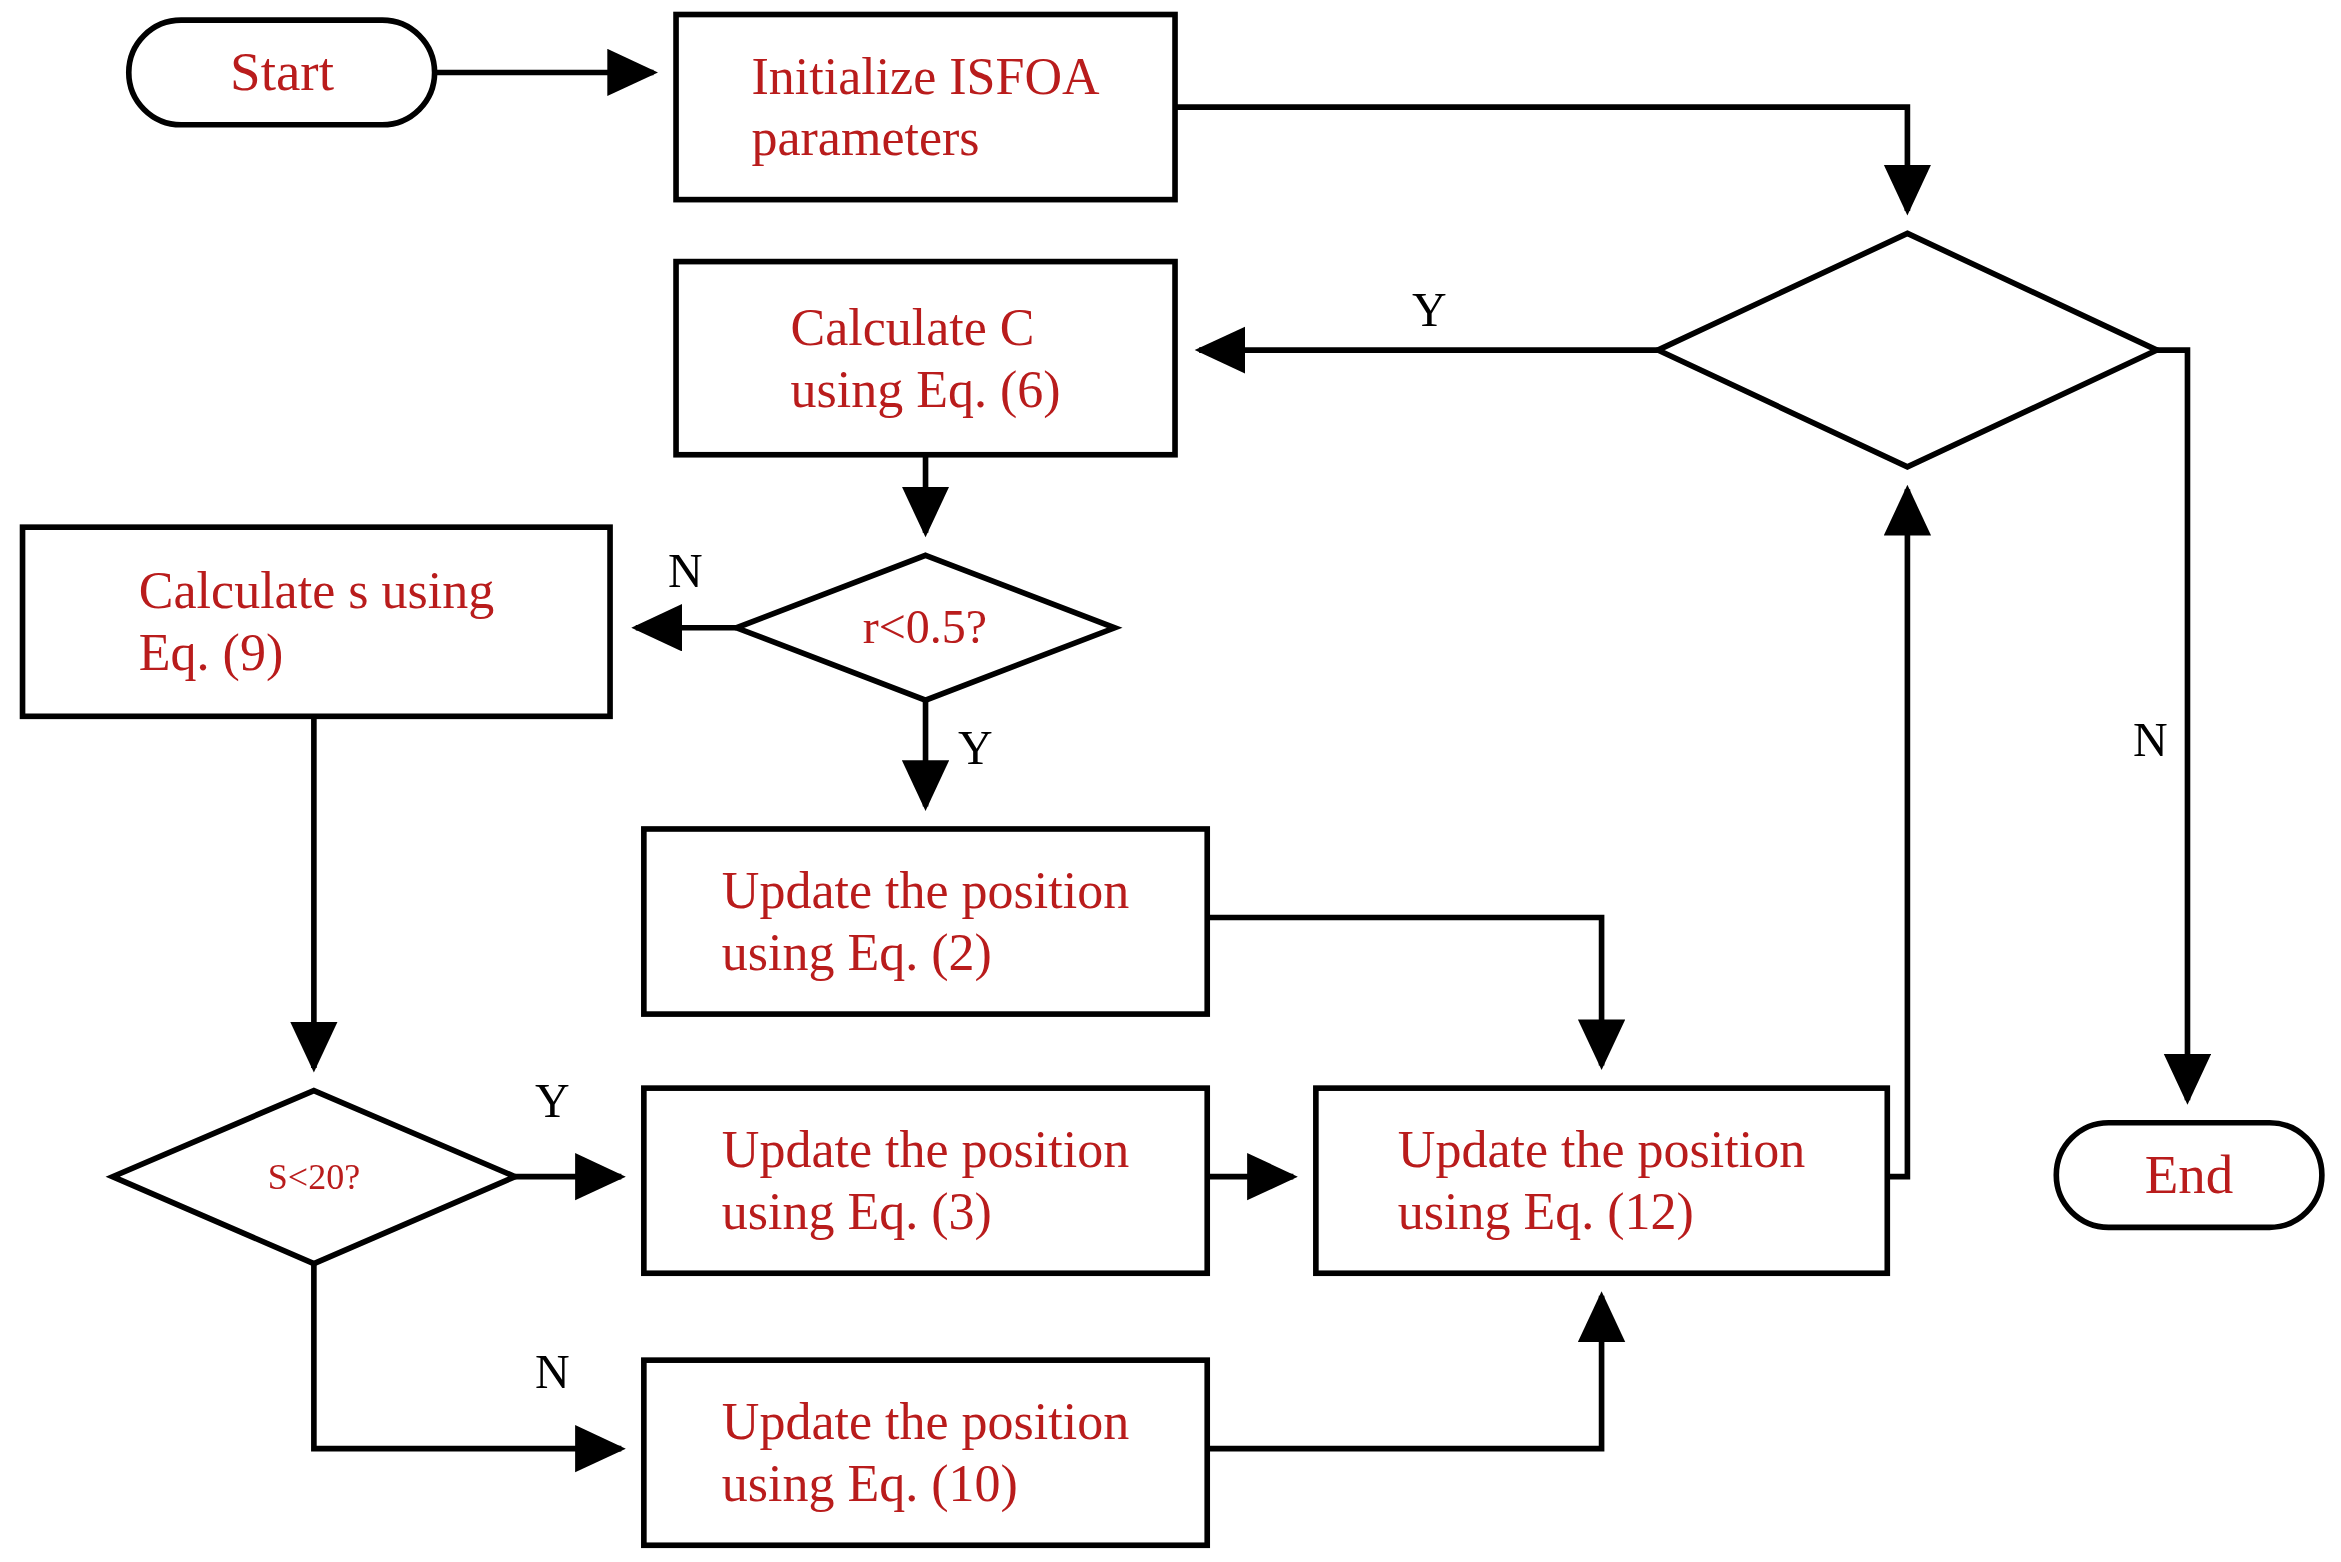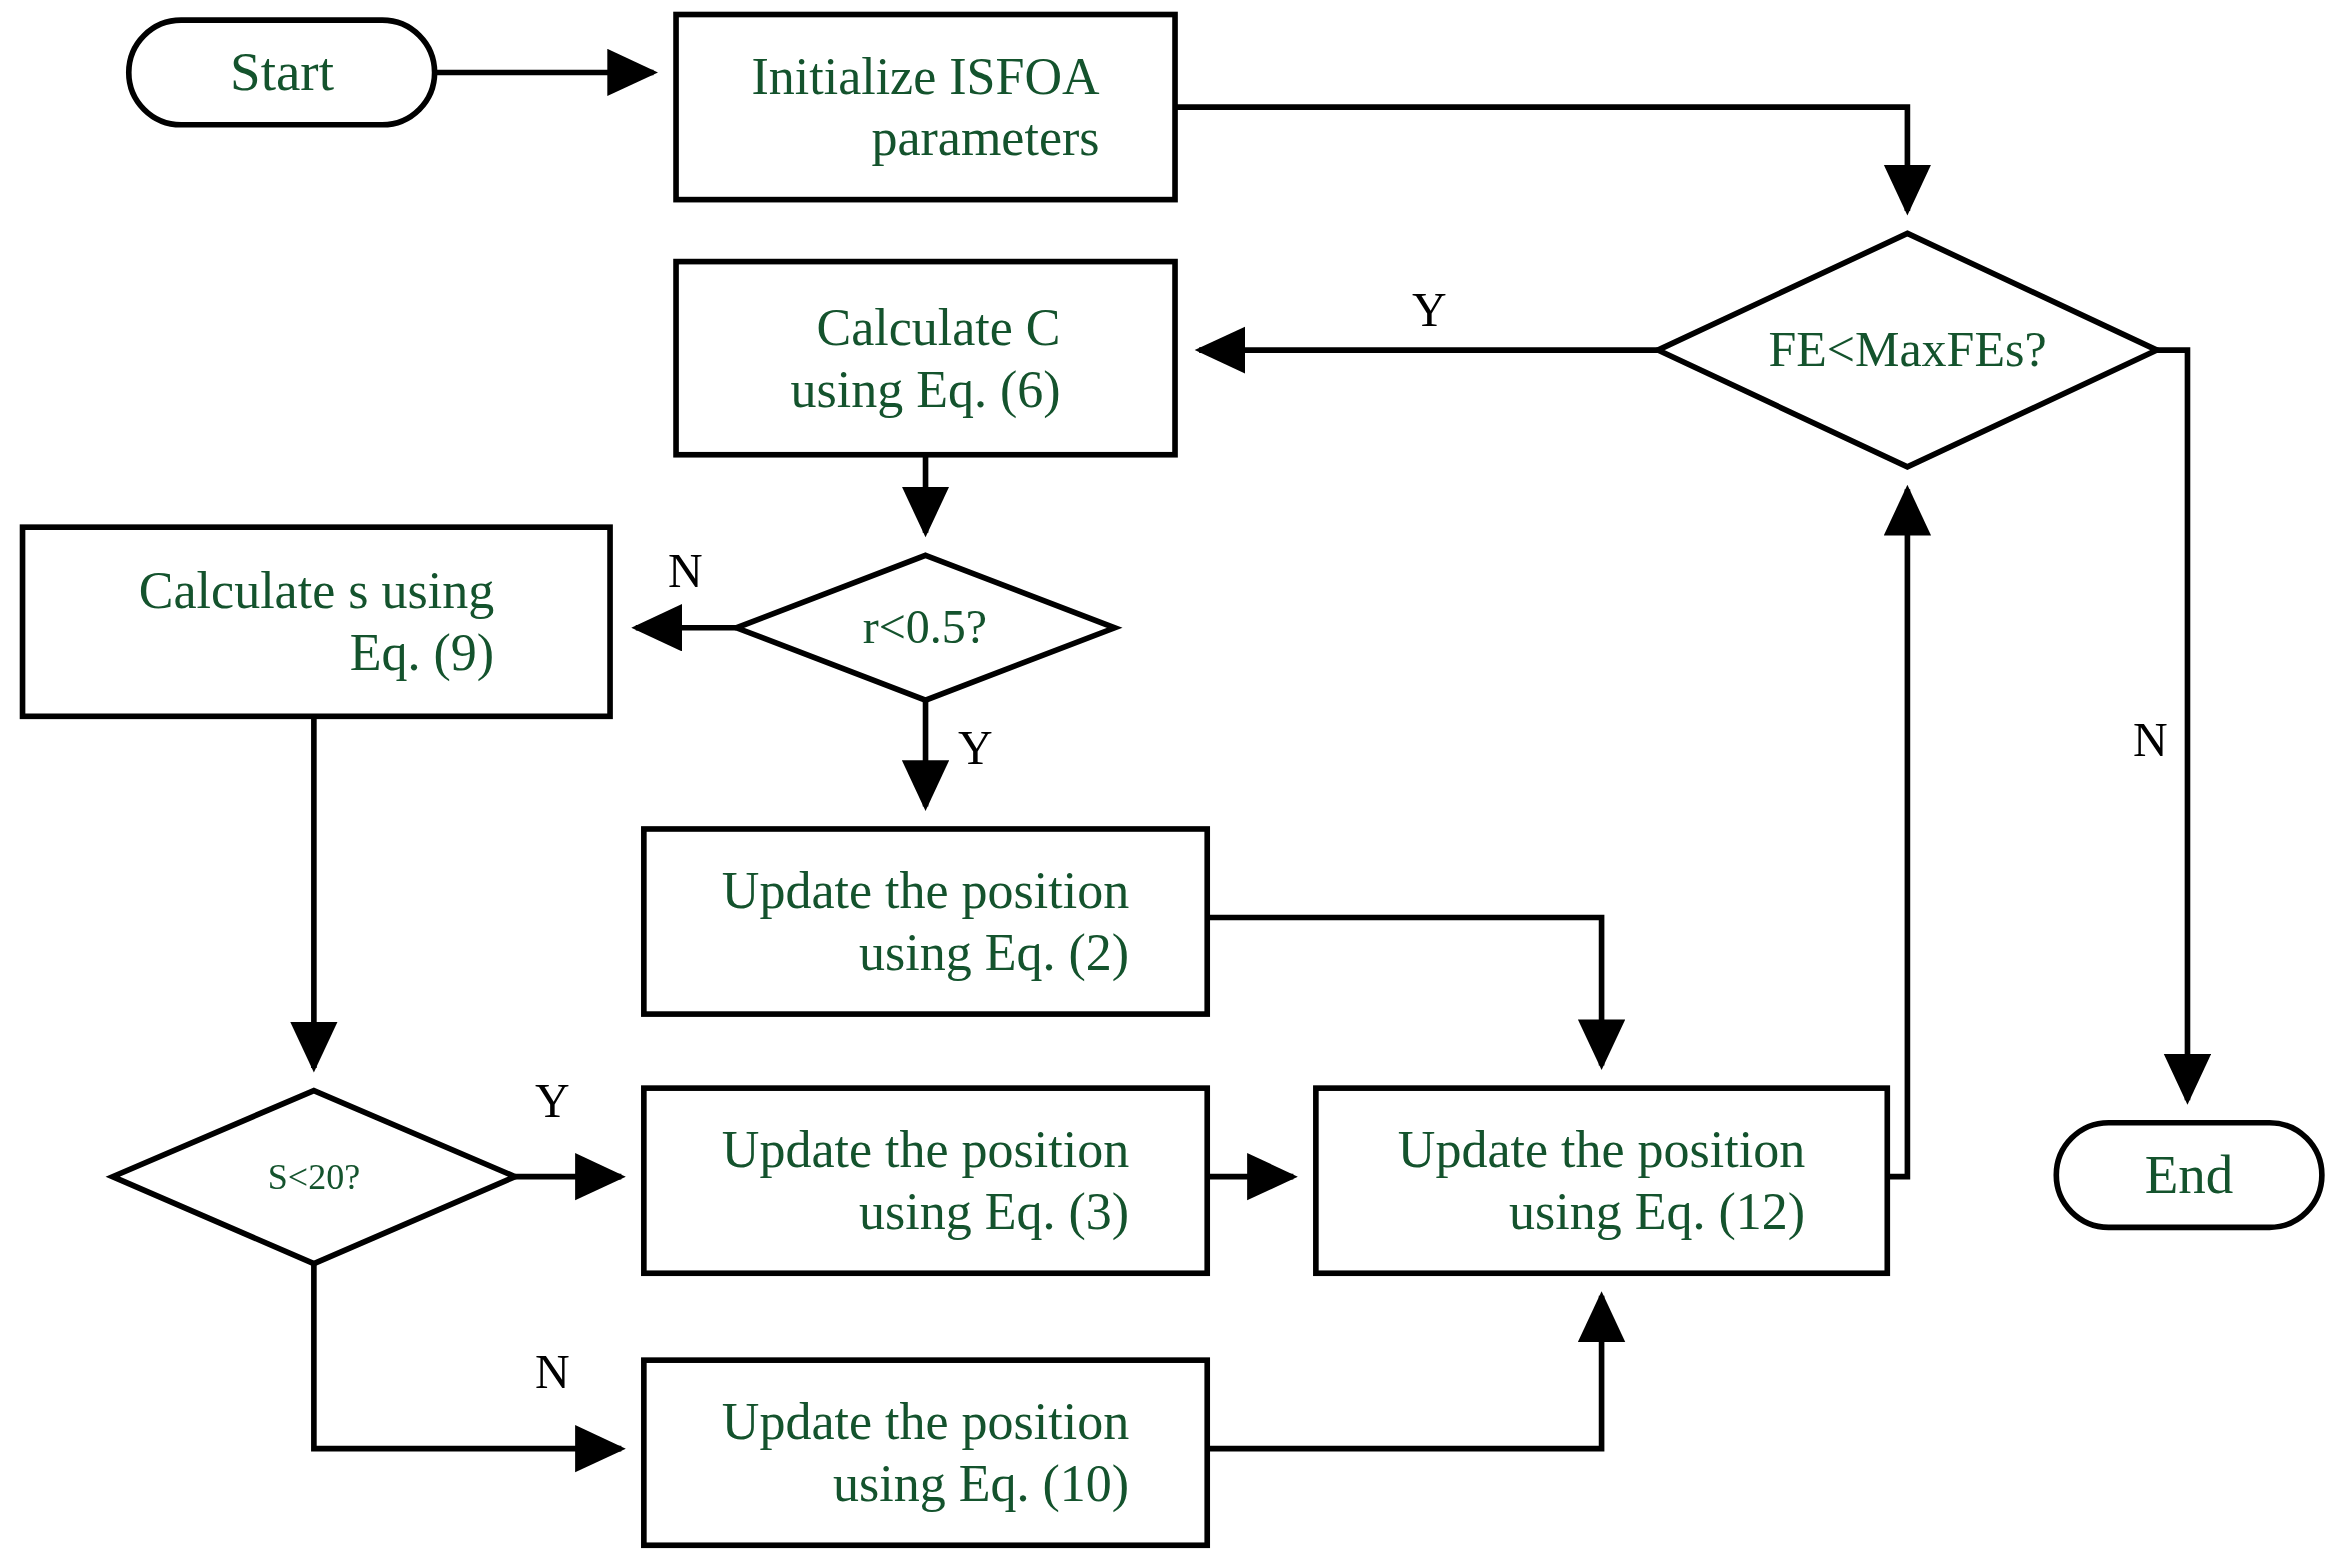--- a/index.html
+++ b/index.html
@@ -22,22 +22,22 @@
     top: 0;
     left: 0;
     width: 2342px;
     height: 1563px;
   }
   .node-text {
     position: absolute;
     display: flex;
     align-items: center;
     justify-content: center;
-    text-align: right;
-    color: #14532d;
+    text-align: left;
+    color: #b91c1c;
     line-height: 1.18;
     font-family: "Liberation Serif", "DejaVu Serif", serif;
     white-space: pre-line;
     pointer-events: none;
   }
   .edge-label {
     position: absolute;
     color: #000000;
     font-family: "Liberation Serif", "DejaVu Serif", serif;
     font-size: 48px;
@@ -112,21 +112,20 @@
 
       <path d="M2680,435 L2718,435 L2718,1367"></path>
     </g>
   </svg>
 
   <div class="node-text" style="left:129px; top:20px; width:306px; height:105px; font-size:55px;">Start</div>
   <div class="node-text" style="left:676px; top:14.5px; width:499px; height:185px; font-size:52px;">Initialize ISFOA
 parameters</div>
   <div class="node-text" style="left:676px; top:262px; width:499px; height:193px; font-size:52px;">Calculate C
 using Eq. (6)</div>
-  <div class="node-text" style="left:1658px; top:233px; width:499px; height:233px; font-size:50px;">FE&lt;MaxFEs?</div>
   <div class="node-text" style="left:22.5px; top:527px; width:588px; height:189px; font-size:52px;">Calculate s using
 Eq. (9)</div>
   <div class="node-text" style="left:736px; top:555px; width:378px; height:145px; font-size:48px;">r&lt;0.5?</div>
   <div class="node-text" style="left:644px; top:829px; width:563px; height:185px; font-size:52px;">Update the position
 using Eq. (2)</div>
   <div class="node-text" style="left:113px; top:1091px; width:402px; height:173px; font-size:36px;">S&lt;20?</div>
   <div class="node-text" style="left:644px; top:1088px; width:563px; height:185px; font-size:52px;">Update the position
 using Eq. (3)</div>
   <div class="node-text" style="left:1316px; top:1088px; width:571px; height:185px; font-size:52px;">Update the position
 using Eq. (12)</div>

